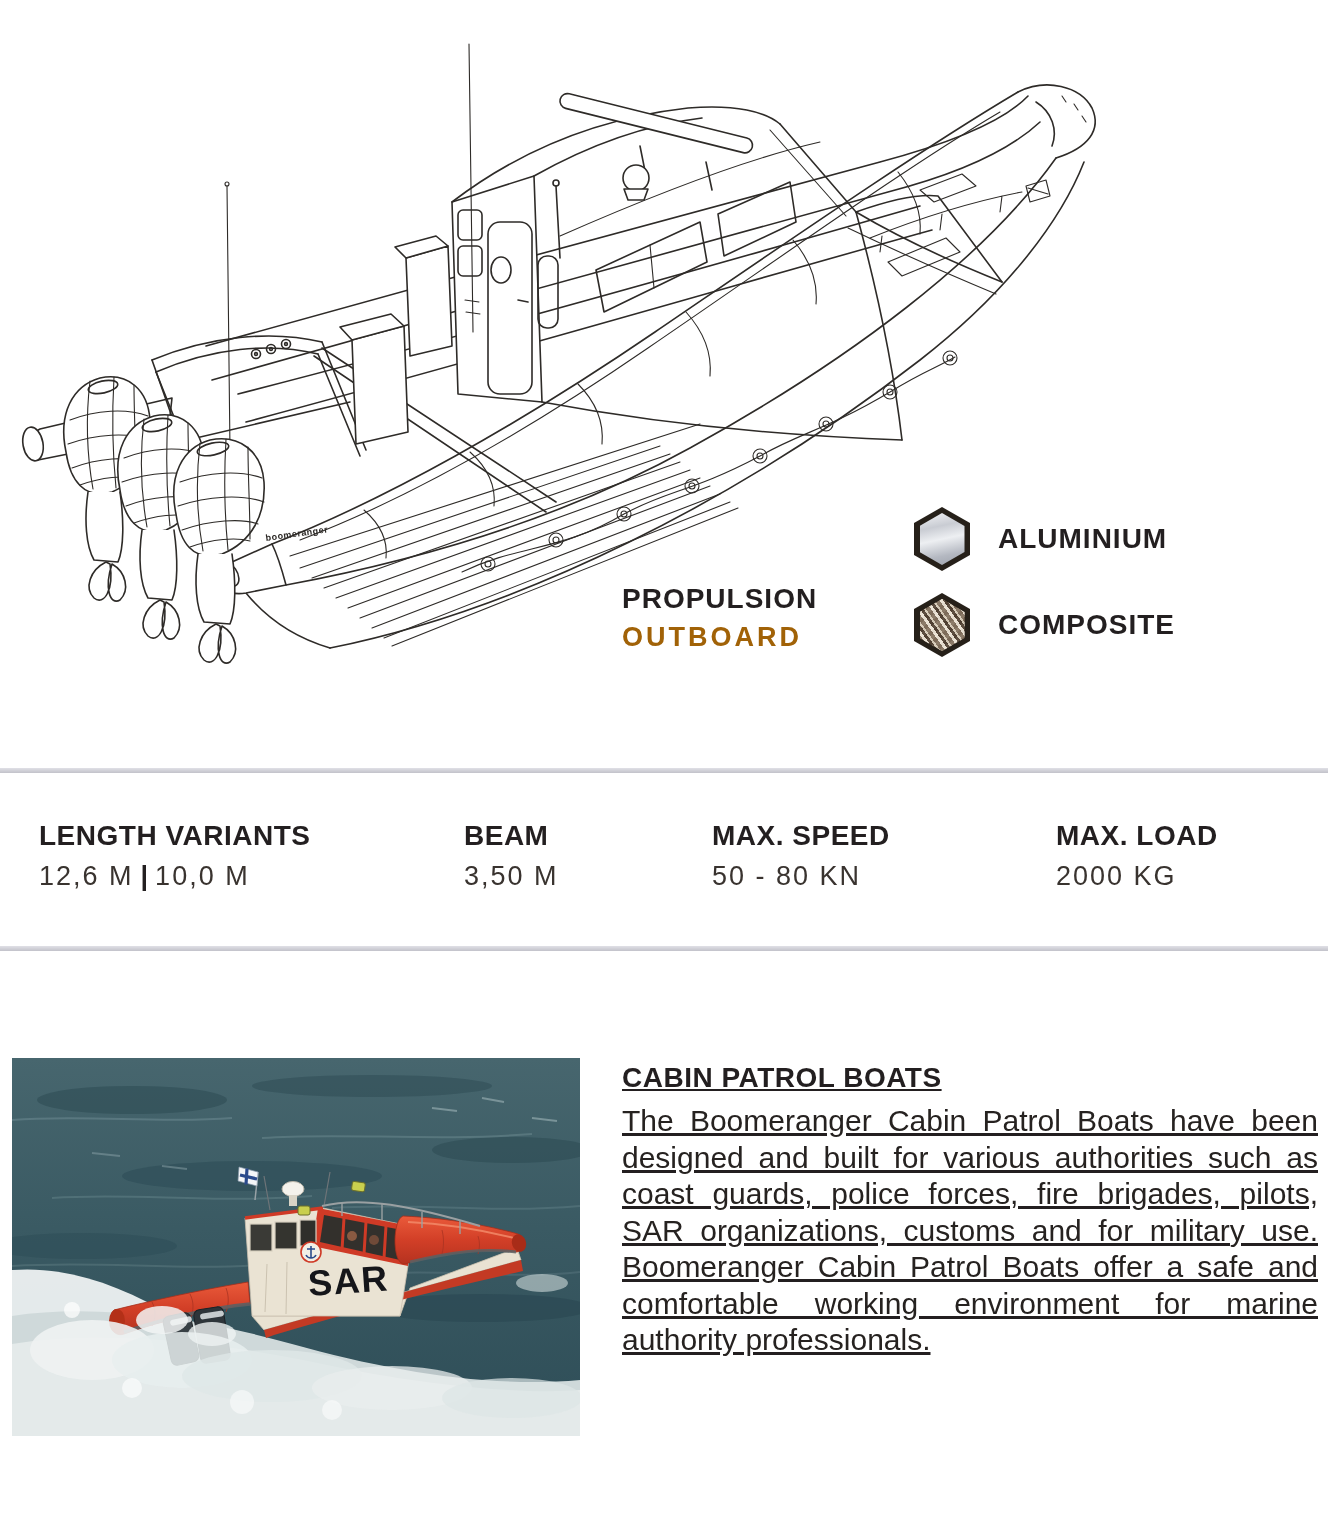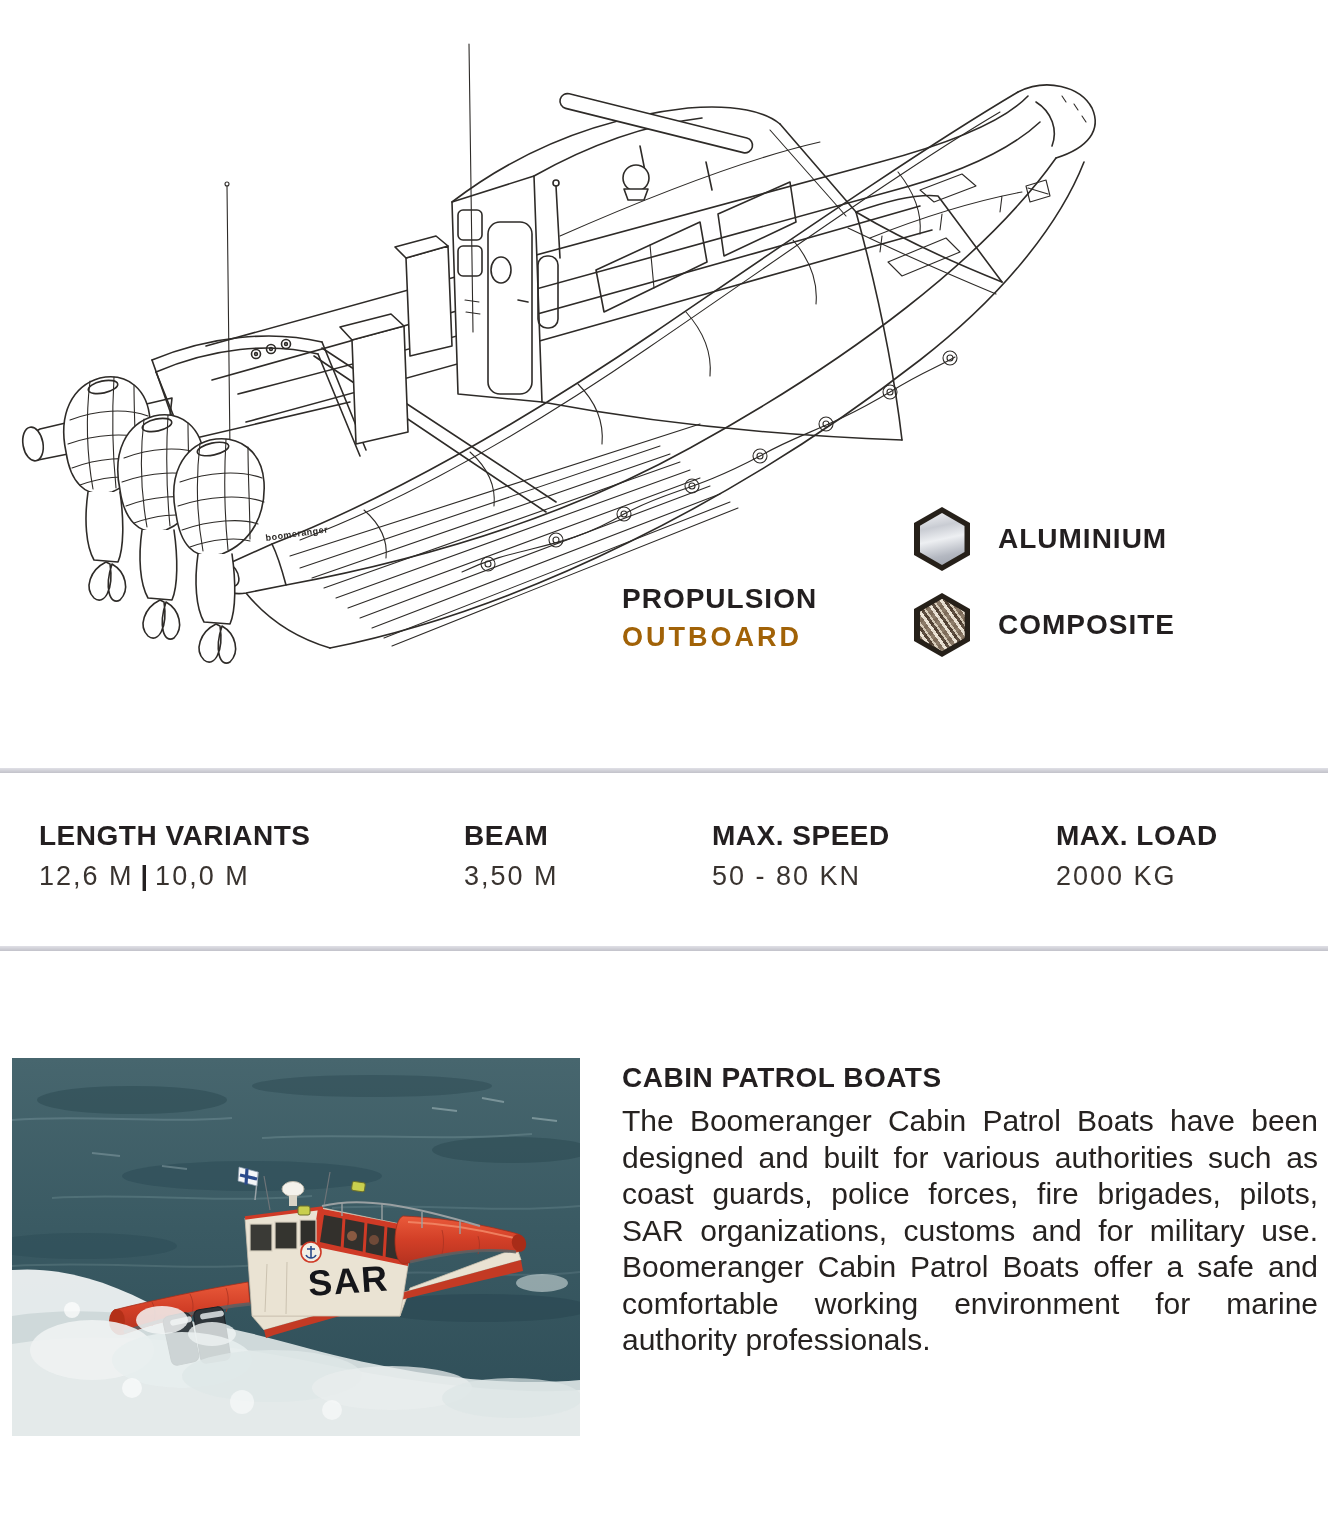--- a/index.html
+++ b/index.html
@@ -31,21 +31,21 @@
   .rule{left:0;width:1328px;height:5px;background:linear-gradient(#e0e0e6,#c2c2ca);}
   #rule-top{top:768px;} #rule-bottom{top:946px;}
   .spec{top:820px;}
   #spec-0{left:30px;margin-left:9px;} #spec-1{left:448px;margin-left:16px;} #spec-2{left:712px;} #spec-3{left:1056px;}
   .spec-label{font-size:28px;font-weight:700;letter-spacing:.5px;}
   .spec-value{font-size:27px;font-weight:300;letter-spacing:2px;color:#39332f;margin-top:9px;}
   .spec-sep{font-weight:700;color:#231f20;padding:0 7px;letter-spacing:0;}
 
   
   #sar-photo{left:12px;top:1058px;}
-  .feature-text{left:622px;top:1062px;width:696px;}
+  .feature-text{left:622px;top:1062px;width:696px;text-decoration:underline;}
   .feature-heading{font-size:28px;font-weight:700;letter-spacing:.5px;margin:0 0 9px 0;}
   .feature-body{font-size:30px;line-height:36.5px;font-weight:300;color:#262220;
                 text-align:justify;margin:0;}
 
   svg text{font-family:"Liberation Sans",sans-serif;}
   .sketch{fill:none;stroke:#2e2b28;stroke-width:1.6;stroke-linecap:round;stroke-linejoin:round;}
   .thin{stroke-width:1.1;}
   .whitefill{fill:#ffffff;}
 </style>
 </head>

